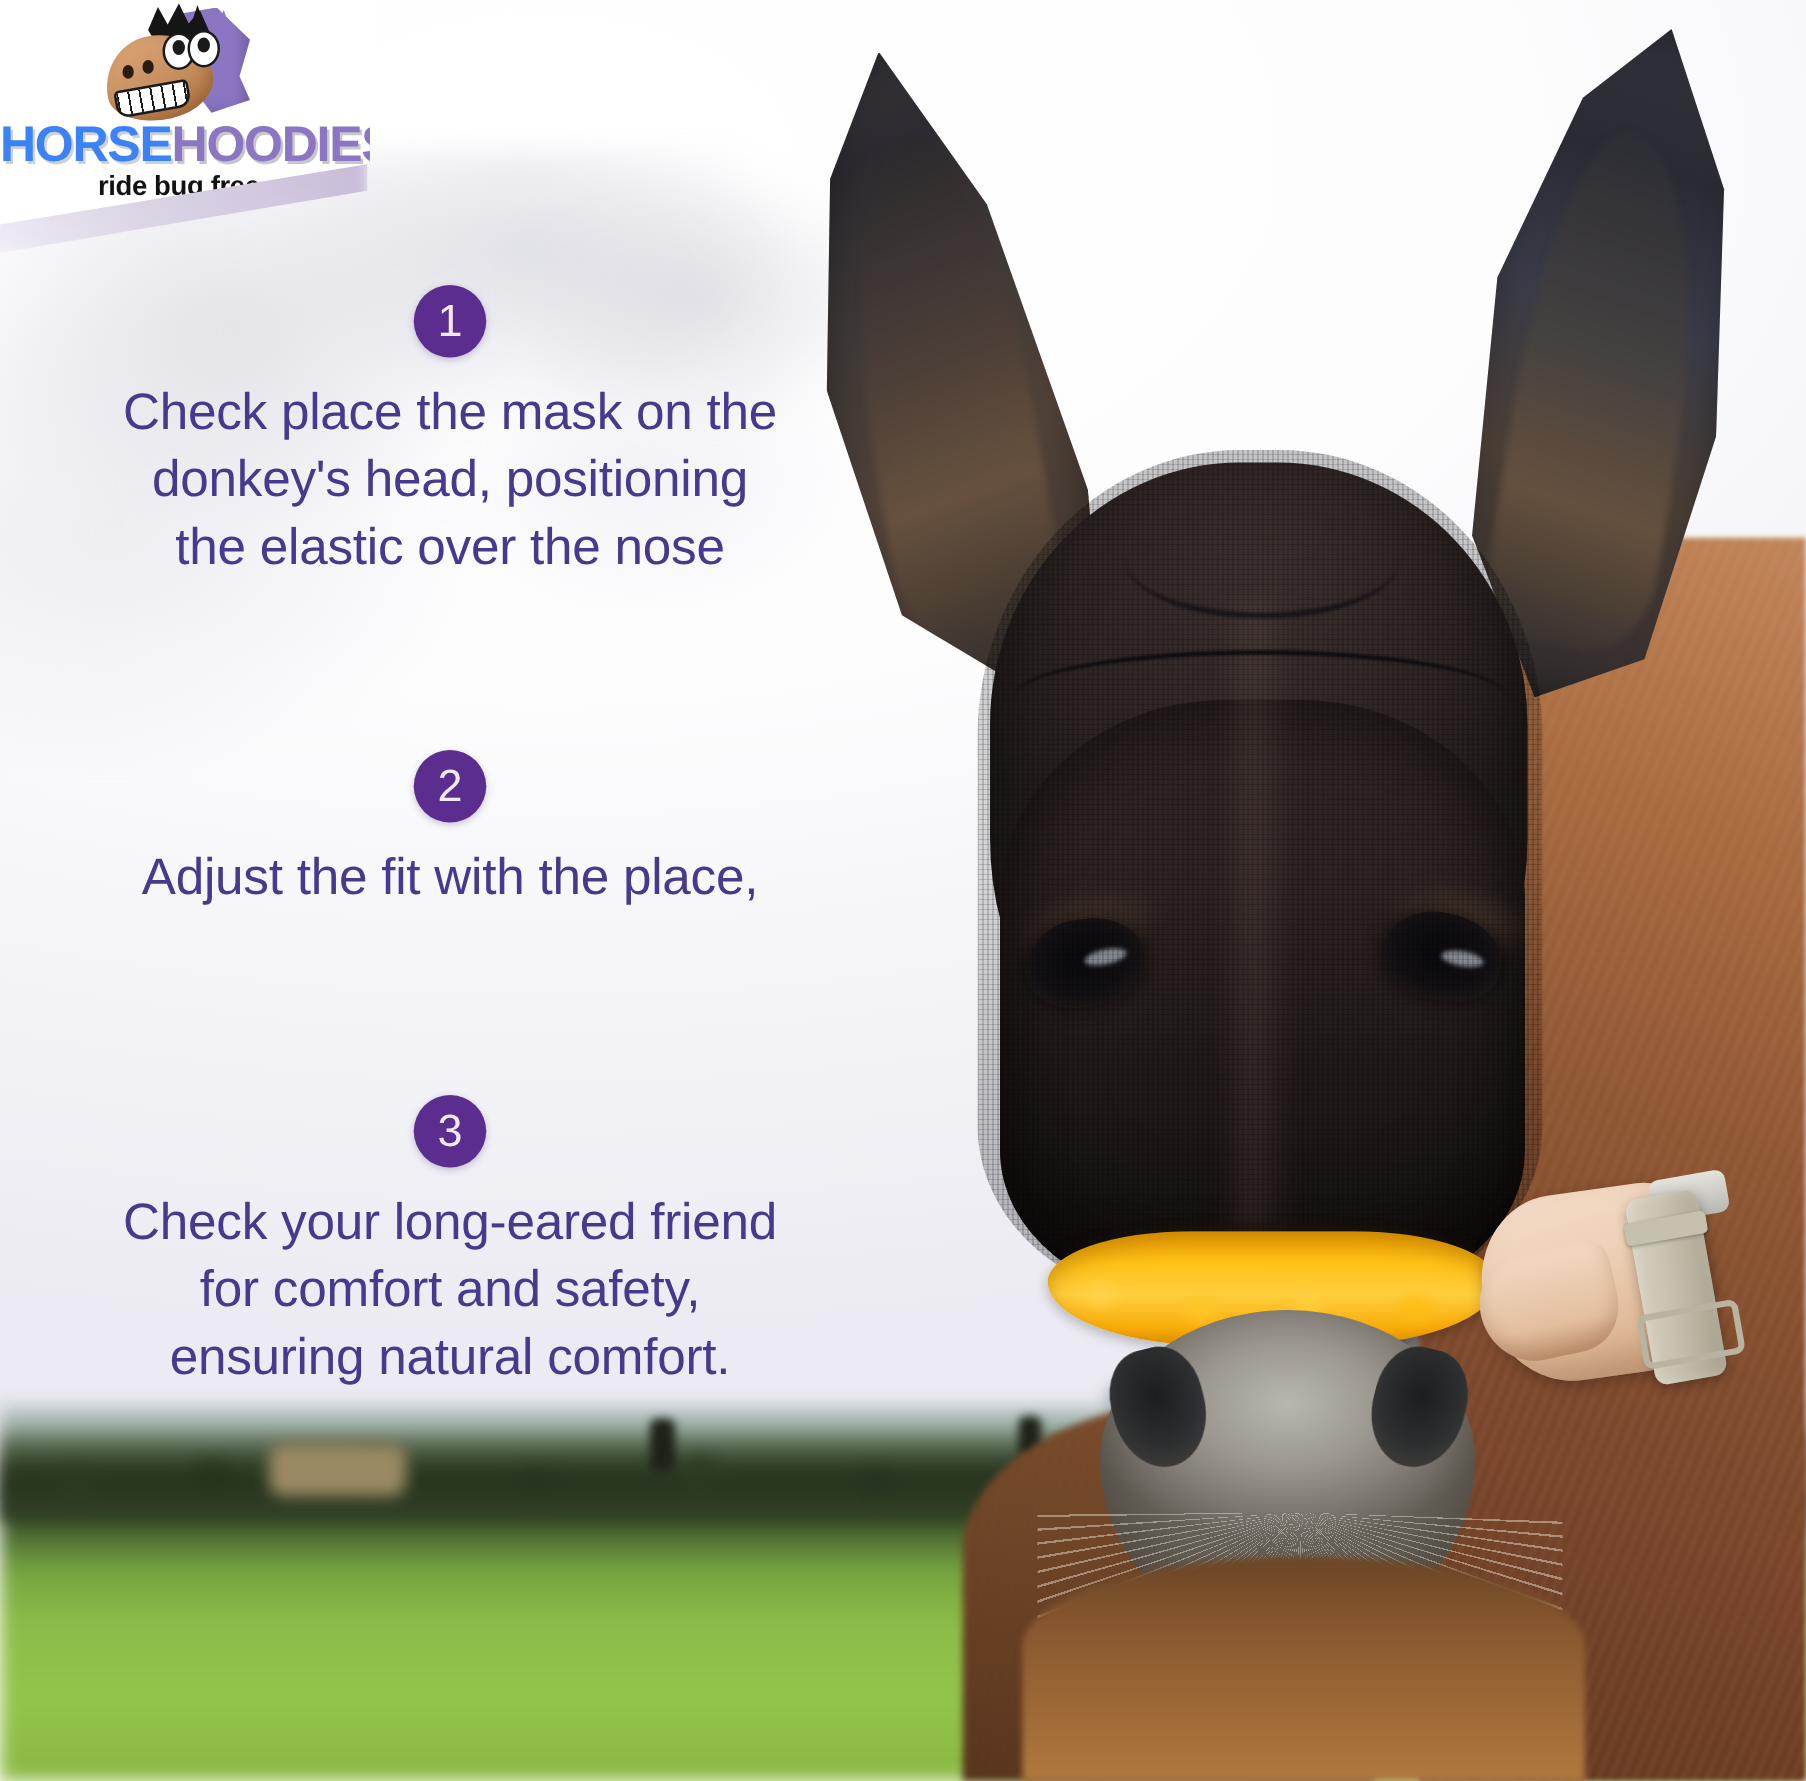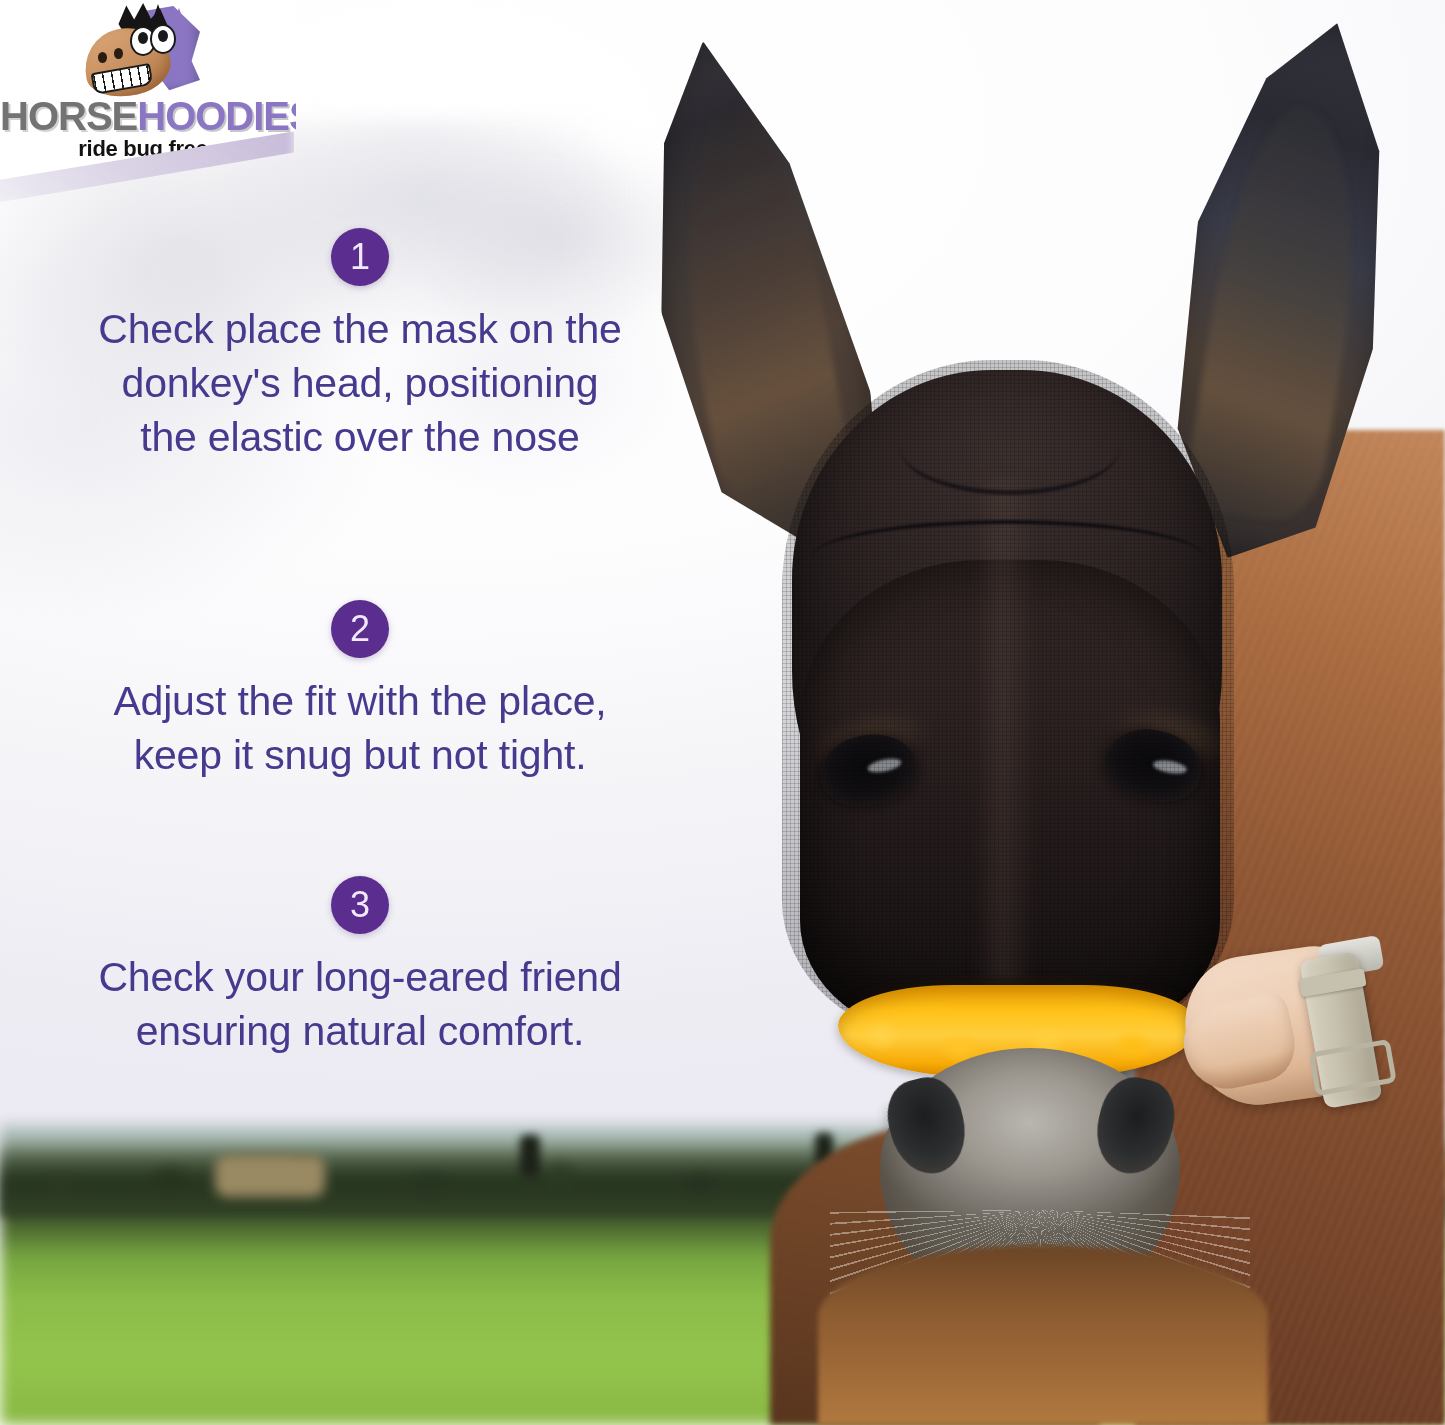--- a/index.html
+++ b/index.html
@@ -429,21 +429,21 @@
     left: 0; top: 96px;
     width: 286px;
     text-align: center;
     font-family: "Liberation Sans", sans-serif;
     font-weight: 700;
     font-size: 40px;
     letter-spacing: -1px;
     line-height: 1;
     white-space: nowrap;
   }
-  .logo-word .w1 { color:#737373; text-shadow: 2px 2px 0 rgba(0,0,0,.18); }
+  .logo-word .w1 { color:#3b82f6; text-shadow: 2px 2px 0 rgba(0,0,0,.18); }
   .logo-word .w2 { color:#8b76c4; text-shadow: 2px 2px 0 rgba(0,0,0,.22); }
   .logo-tag {
     position: absolute;
     left: 0; top: 136px;
     width: 286px;
     text-align: center;
     font-family: "Liberation Sans", sans-serif;
     font-weight: 700;
     font-size: 22px;
     color: #121212;
@@ -595,27 +595,27 @@
         <span class="ln">Check place the mask on the</span>
         <span class="ln">donkey's head, positioning</span>
         <span class="ln">the elastic over the nose</span>
       </div>
     </div>
 
     <div class="step s2">
       <div class="badge">2</div>
       <div class="step-text">
         <span class="ln">Adjust the fit with the place,</span>
-        <span class="ln">keep it snug but not tight.</span>
       </div>
     </div>
 
     <div class="step s3">
       <div class="badge">3</div>
       <div class="step-text">
         <span class="ln">Check your long-eared friend</span>
+        <span class="ln">for comfort and safety,</span>
         <span class="ln">ensuring natural comfort.</span>
       </div>
     </div>
 
   </div>
 
 </div>
 
 </body></html>

